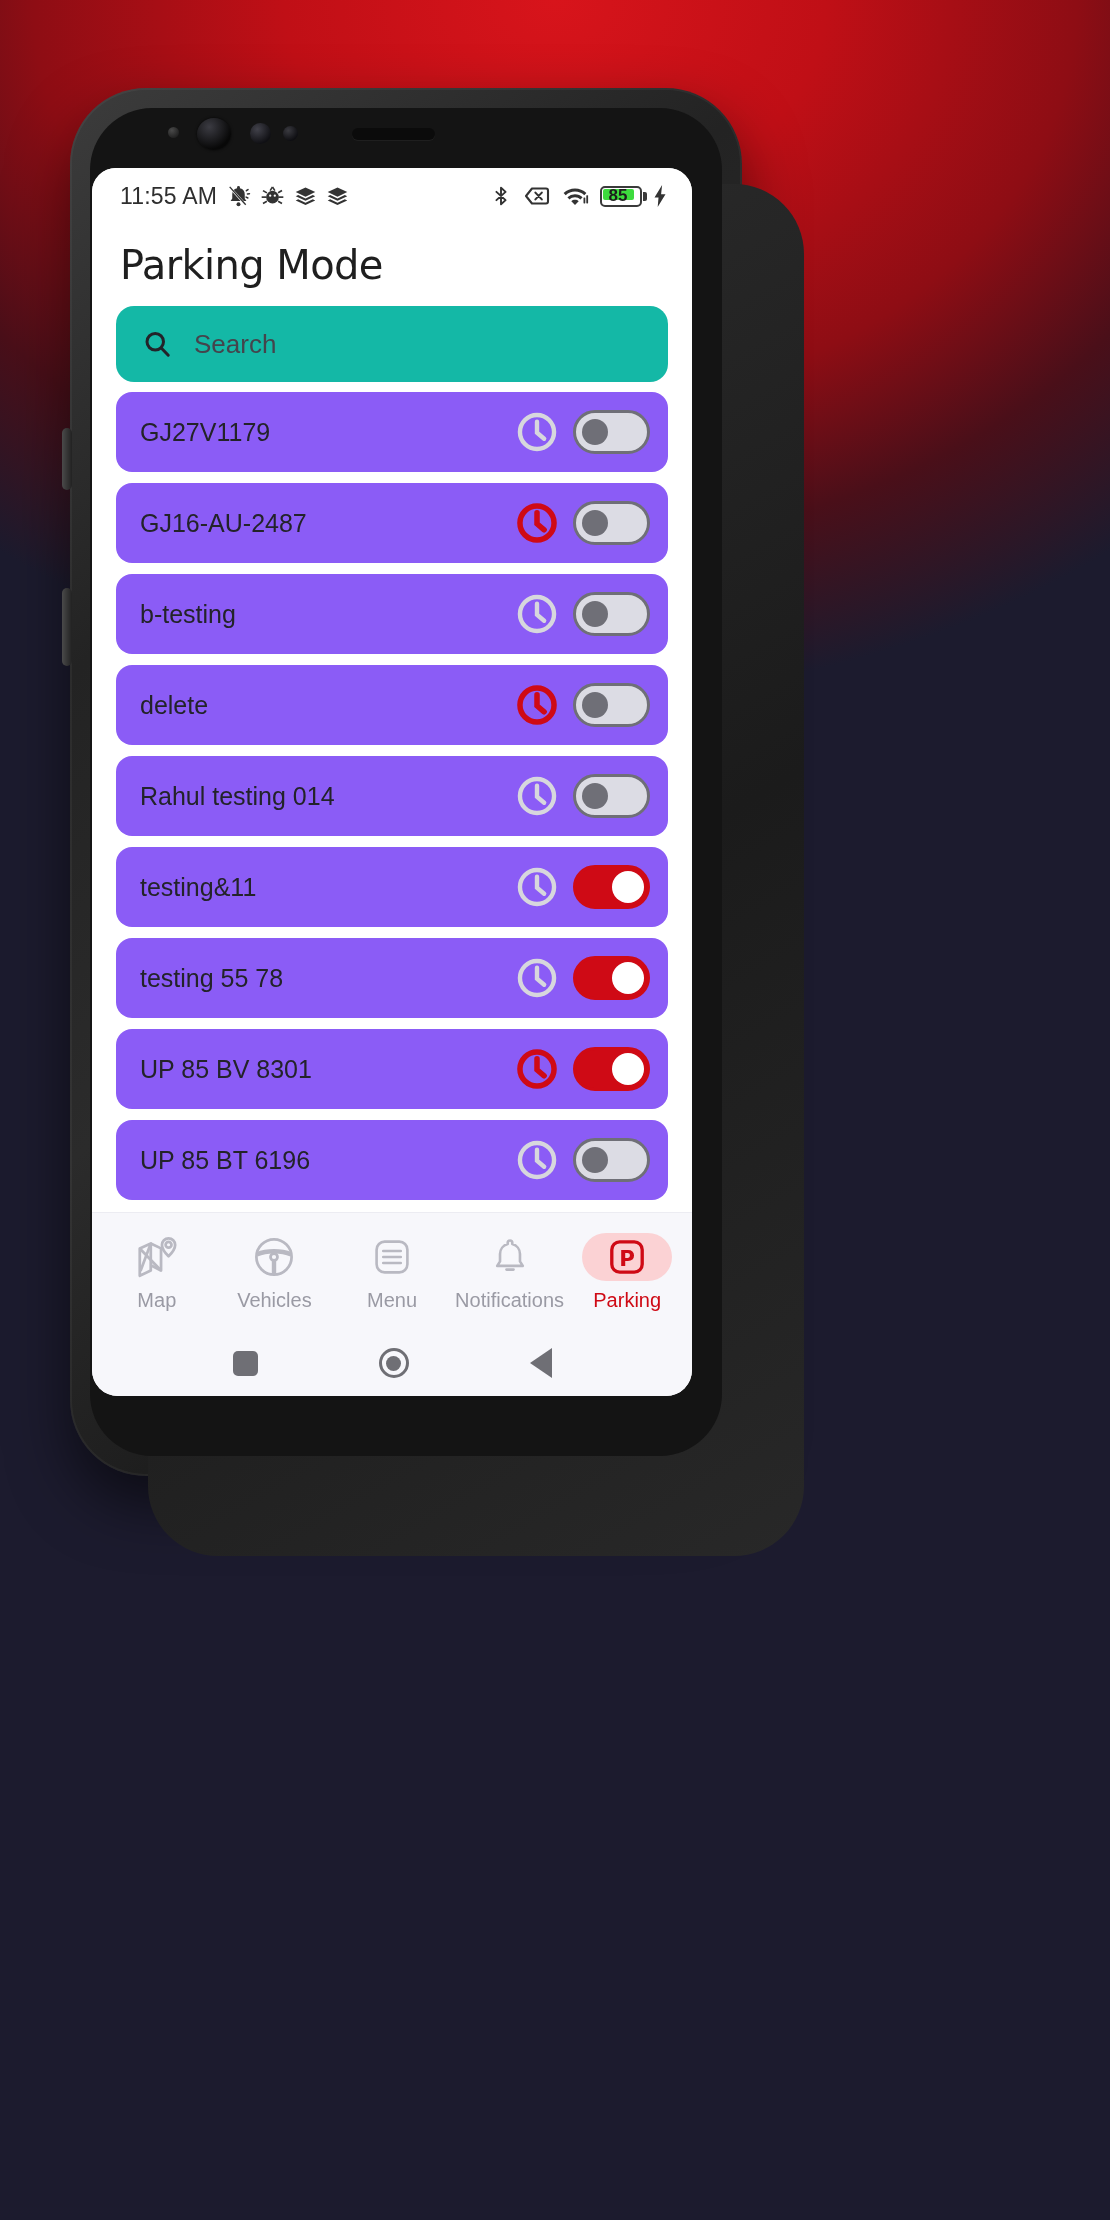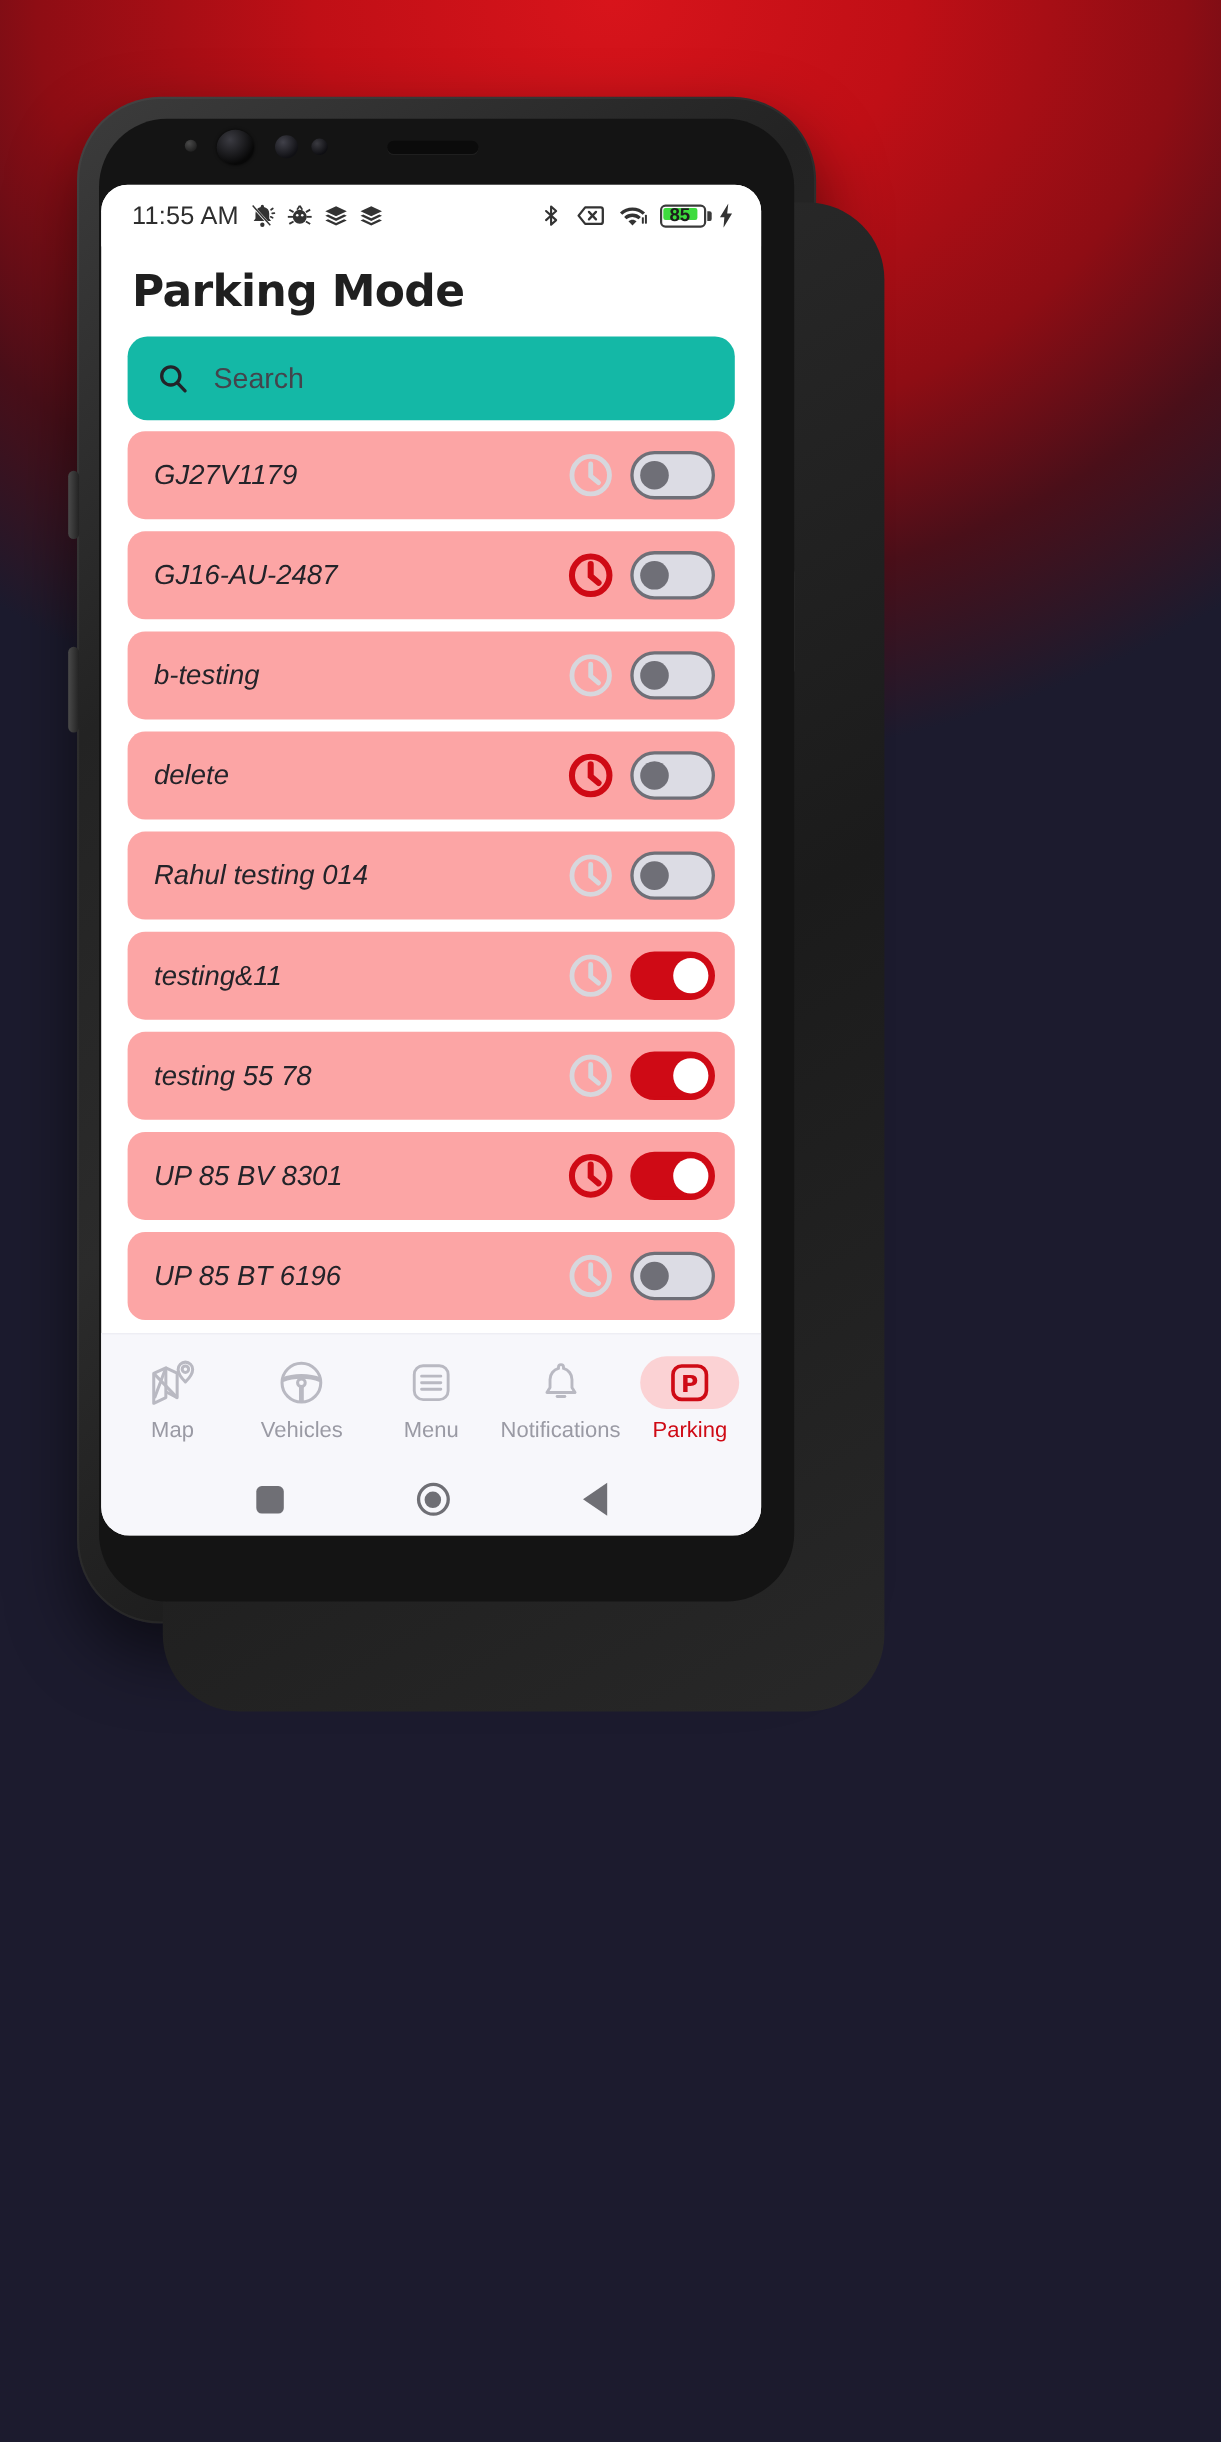--- a/index.html
+++ b/index.html
@@ -53,36 +53,36 @@
   .sb-ico{display:block;}
 
   .batt{position:relative;width:42px;height:21px;}
   .batt-body{position:absolute;inset:0;border:2.6px solid #3a3a3a;border-radius:5px;}
   .batt-fill{position:absolute;left:3px;top:3px;width:31px;height:11px;background:#3ddb3d;border-radius:2px;}
   .batt-num{position:absolute;left:0;top:0;width:36px;height:21px;display:flex;align-items:center;justify-content:center;font-size:17px;font-weight:bold;color:#1d1d1d;}
   .batt-tip{position:absolute;right:-5px;top:6px;width:4px;height:9px;background:#3a3a3a;border-radius:0 2px 2px 0;}
 
   
   .page-title{
-    font-size:40px; font-weight:700; color:#1f1f1f; letter-spacing:-.6px;
+    font-size:40px; font-weight:400; color:#1f1f1f; letter-spacing:-.6px;
     padding:18px 0 10px 28px; flex:none; font-family:"DejaVu Sans",sans-serif;
   }
 
   
   .search-wrap{padding:8px 24px 0 24px;flex:none;}
   .search-box{
     height:76px;background:#14b8a6;border-radius:18px;display:flex;align-items:center;gap:22px;padding:0 26px;
   }
   .search-placeholder{font-size:26px;color:#44444c;}
 
   
   .list{flex:1 1 auto;overflow:hidden;padding:10px 24px 0 24px;display:flex;flex-direction:column;gap:11px;}
   .row{
-    flex:none;height:80px;background:#fca5a5;border-radius:16px;
-    display:flex;align-items:center;padding:0 18px 0 24px;gap:12px;font-style:italic;
+    flex:none;height:80px;background:#8b5cf6;border-radius:16px;
+    display:flex;align-items:center;padding:0 18px 0 24px;gap:12px;
   }
   .row-label{flex:1 1 auto;font-size:25px;color:#232329;white-space:nowrap;overflow:hidden;text-overflow:ellipsis;}
   .clock{flex:none;width:48px;height:48px;display:flex;align-items:center;justify-content:center;}
 
   .toggle{flex:none;width:77px;height:44px;border-radius:24px;position:relative;}
   .toggle.off{background:#dcdce4;border:3px solid #6f6f77;}
   .toggle.off .knob{position:absolute;left:6px;top:6px;width:26px;height:26px;border-radius:50%;background:#6f6f77;}
   .toggle.on{background:#cf0a15;border:3px solid #cf0a15;}
   .toggle.on .knob{position:absolute;right:3px;top:3px;width:32px;height:32px;border-radius:50%;background:#fff;}
 

